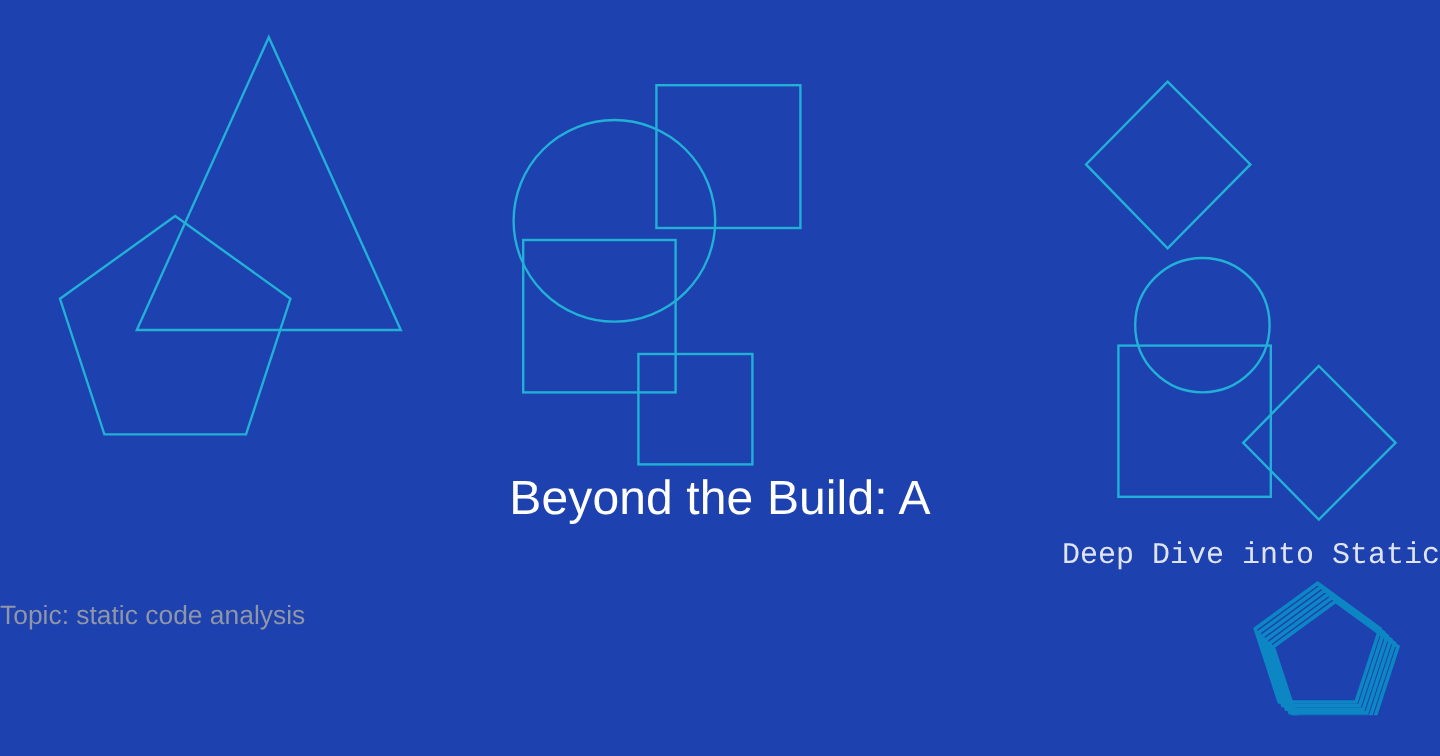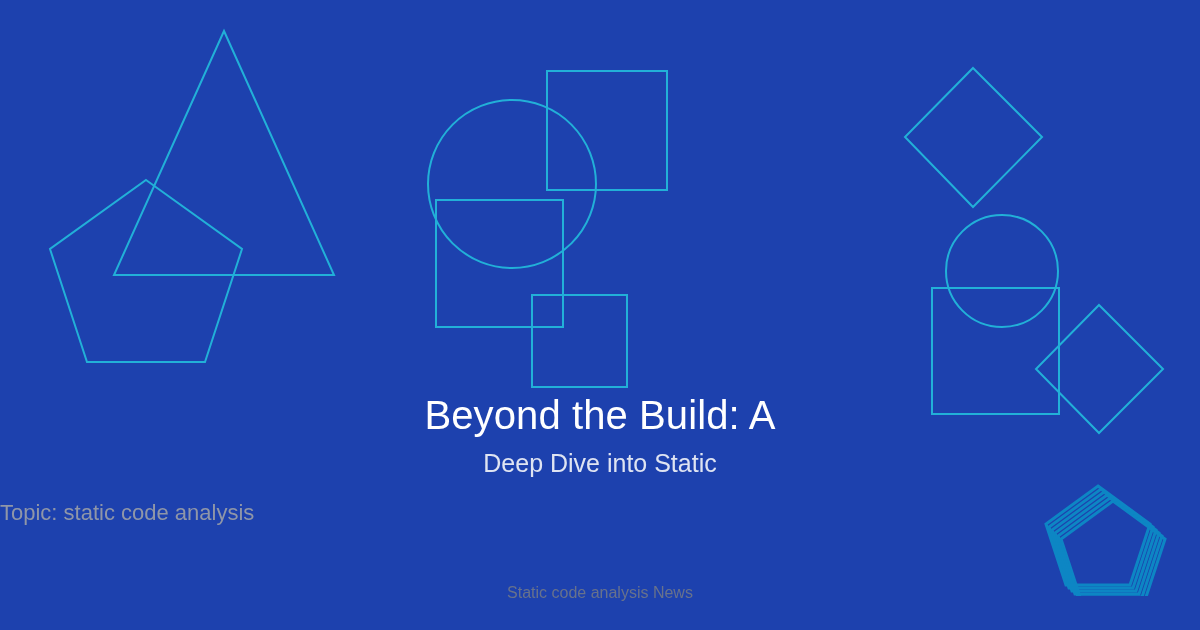--- a/index.html
+++ b/index.html
@@ -47,25 +47,26 @@
     line-height: 48px;
     font-weight: 400;
     color: #ffffff;
     letter-spacing: 0.1px;
   }
   .subtitle {
     position: absolute;
     top: 435px;
     left: 0;
     width: 1200px;
-    text-align: center;
+    text-align: right;
     font-size: 25px;
     line-height: 32px;
     font-weight: 400;
     color: #dfe4f2;
+    font-family: Liberation Mono, monospace;
   }
   .topic {
     position: absolute;
     top: 486px;
     left: 0;
     width: 1200px;
     text-align: left;
     font-size: 22px;
     line-height: 30px;
     font-weight: 400;
@@ -110,21 +111,20 @@
       <circle cx="1002" cy="271" r="56"></circle>
       <rect x="932" y="288" width="127" height="126"></rect>
       <polygon points="1099,305 1163,369 1099,433 1036,369"></polygon>
     </g>
   </svg>
 
   <div class="text-stack">
     <div class="title">Beyond the Build: A</div>
     <div class="subtitle">Deep Dive into Static</div>
     <div class="topic">Topic: static code analysis</div>
-    <div class="footer">Static code analysis News</div>
   </div>
 
   <svg id="logo" viewBox="0 0 130 112" xmlns="http://www.w3.org/2000/svg">
     <g fill="none" stroke="#0d86c4" stroke-width="3">
       <polygon points="73,17 125,55 105,116 41,116 21,55"></polygon>
       <polygon points="70,14 122,52 102,113 38,113 18,52"></polygon>
       <polygon points="67,11 119,49 99,110 35,110 15,49"></polygon>
       <polygon points="64,8 116,46 96,107 32,107 12,46"></polygon>
       <polygon points="61,5 113,43 93,104 29,104 9,43"></polygon>
       <polygon points="58,2 110,40 90,101 26,101 6,40"></polygon>

